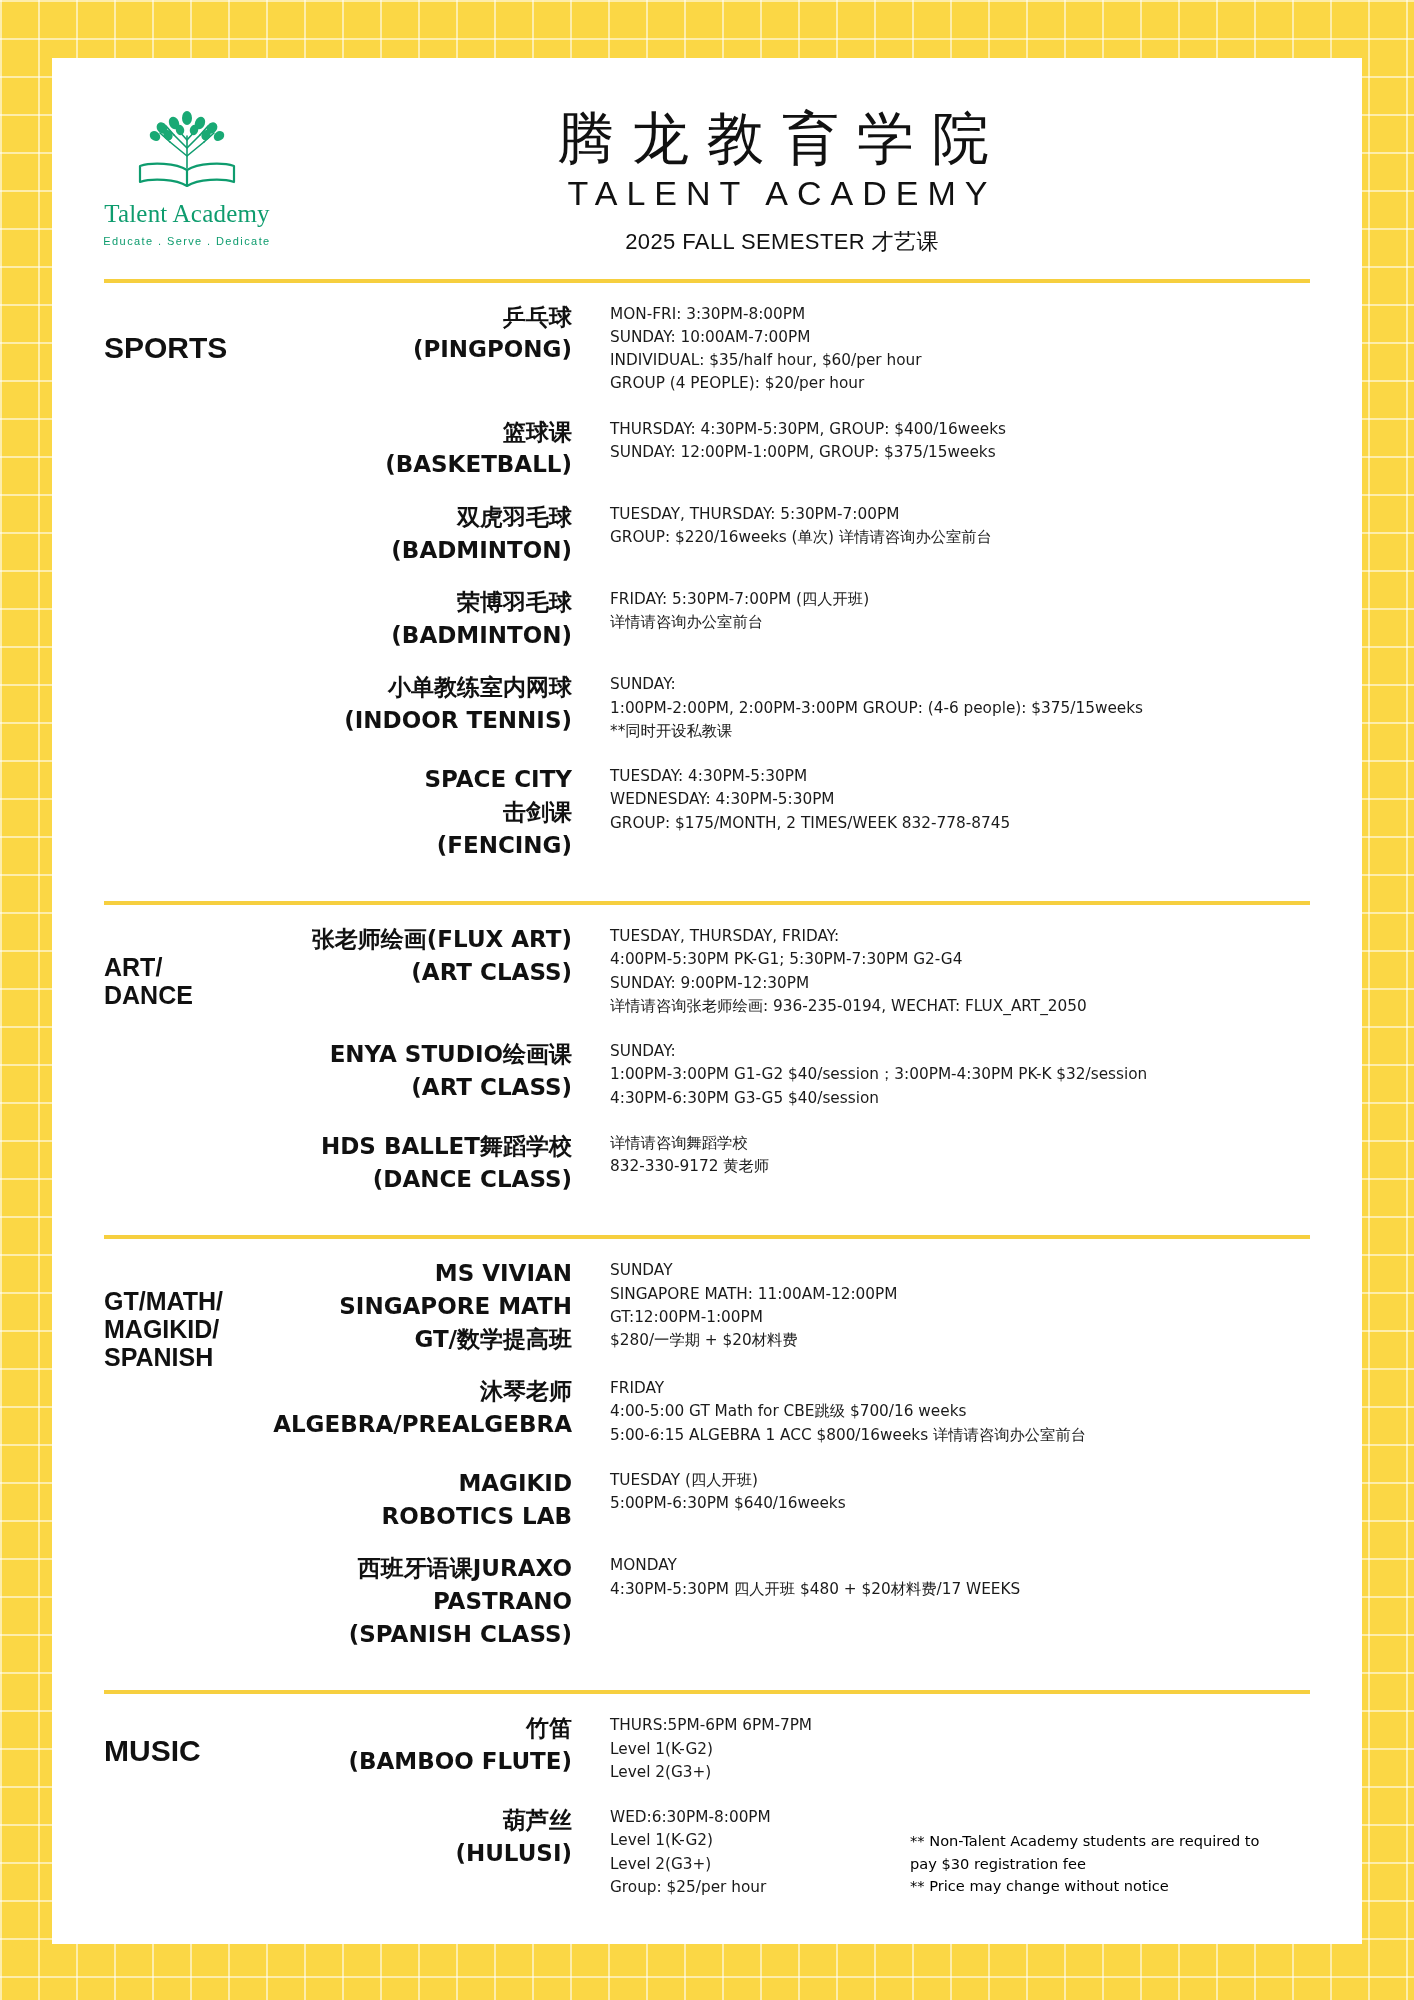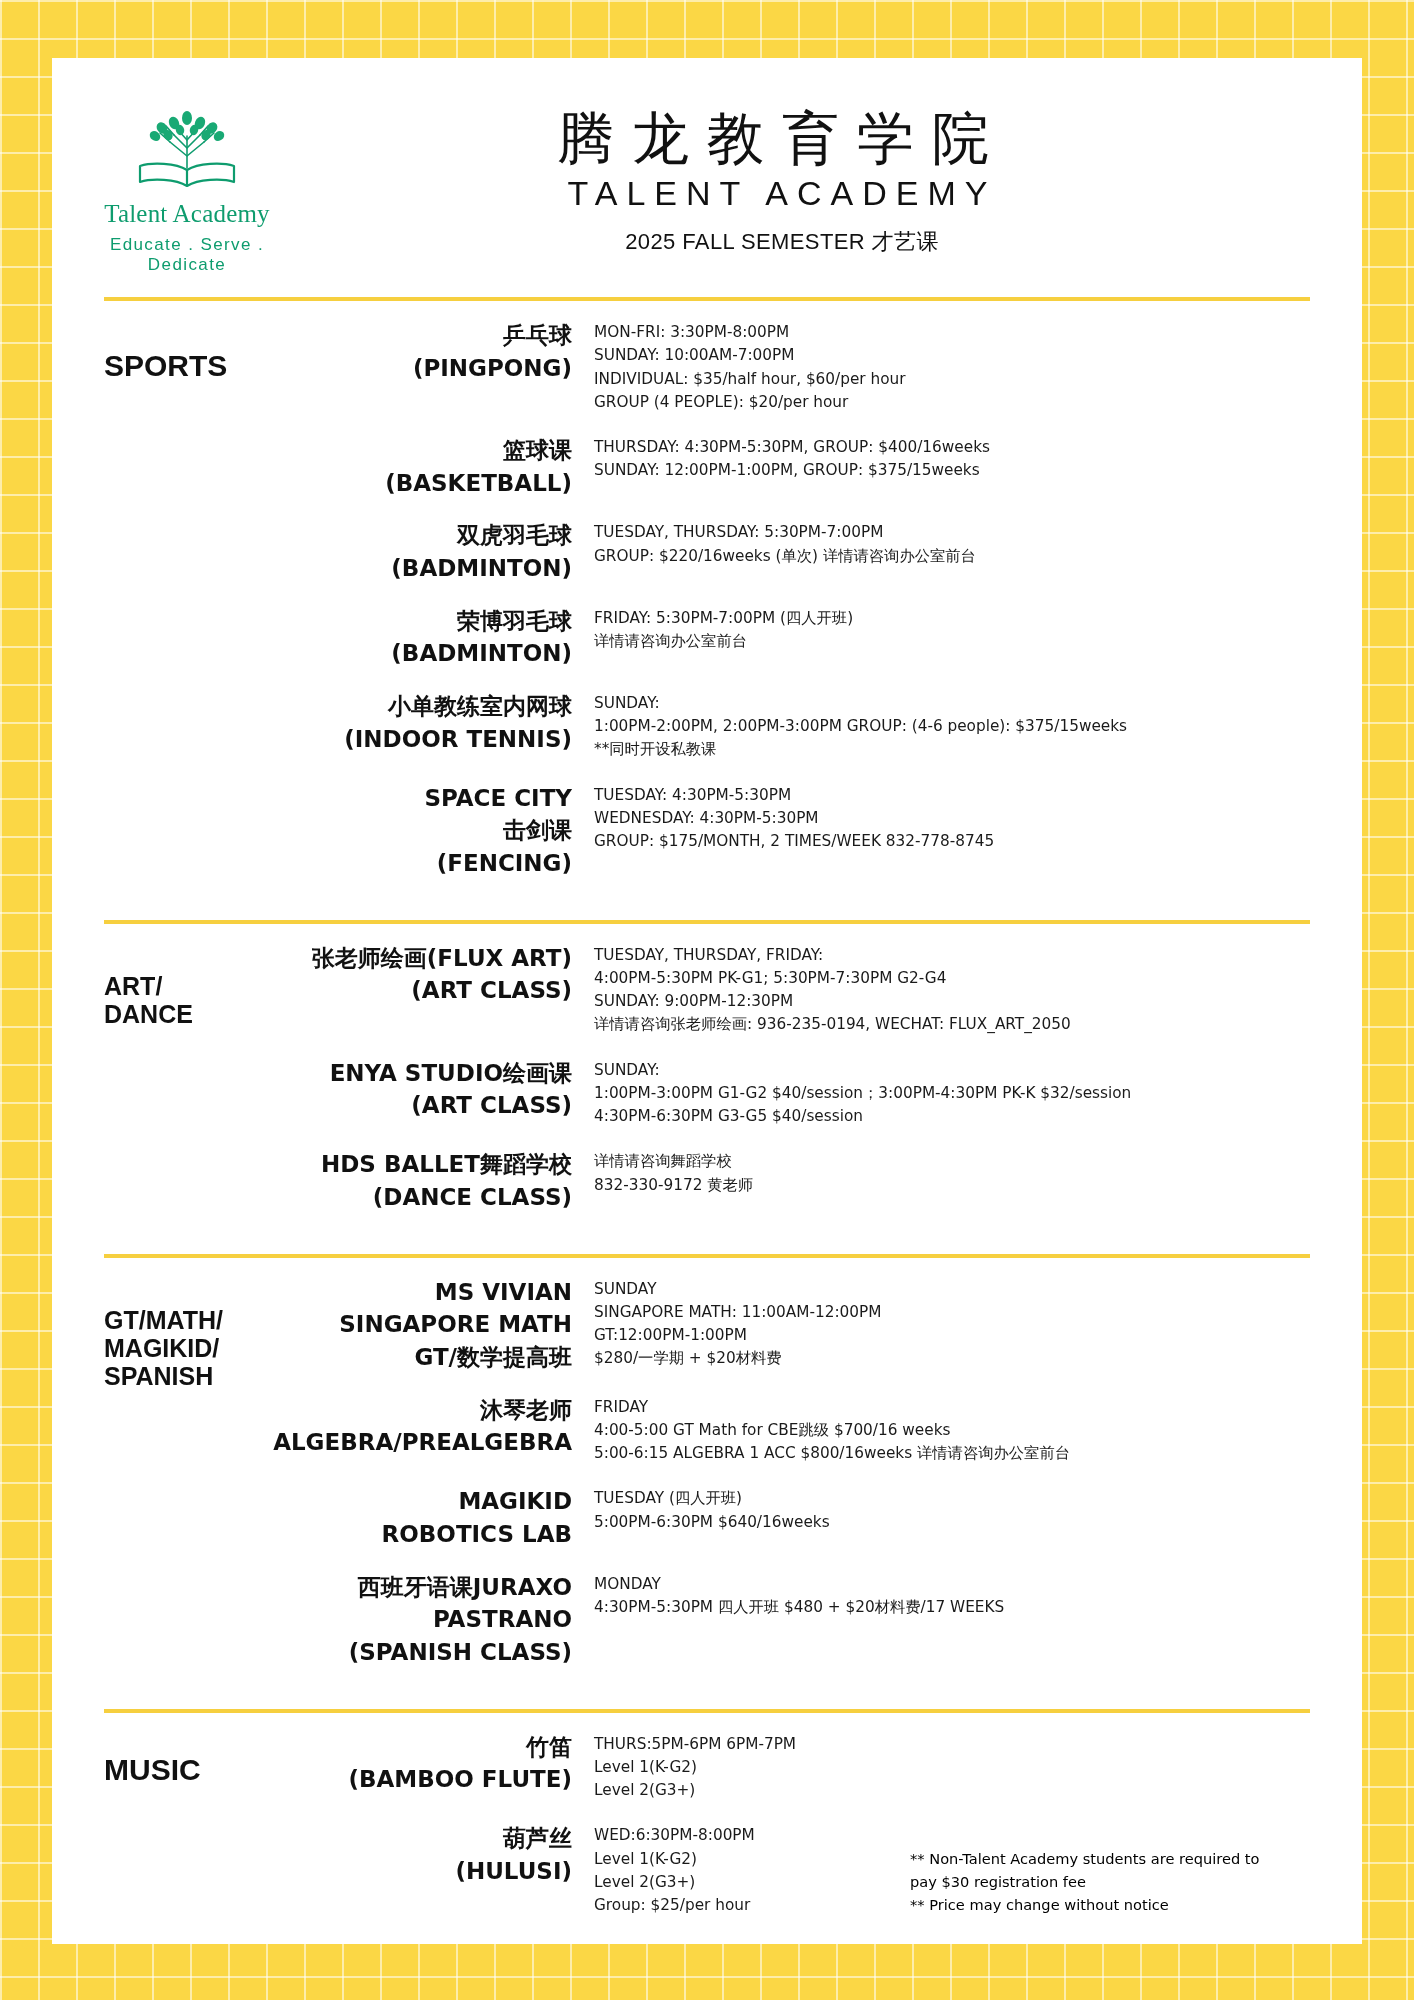--- a/index.html
+++ b/index.html
@@ -46,21 +46,21 @@
   }
   .logo-mark { width: 150px; height: 96px; margin: 0 auto; display: block; }
   .logo-name {
     font-family: "Liberation Serif", serif;
     font-size: 25px;
     color: #0e9c6e;
     letter-spacing: .2px;
     margin-top: 2px;
   }
   .logo-tag {
-    font-size: 17px;
+    font-size: 11px;
     color: #0e9c6e;
     letter-spacing: 1.4px;
     margin-top: 7px;
   }
   .title-block {
     flex: 1;
     text-align: center;
     padding-top: 18px;
     padding-right: 40px;
   }
@@ -131,21 +131,21 @@
     font-family: "DejaVu Sans", sans-serif;
   }
   .details {
     flex: 1;
     font-size: 15.3px;
     line-height: 1.52;
     color: #1a1a1a;
     font-family: "DejaVu Sans", sans-serif;
     padding-top: 2px;
   }
-  .details div { white-space: nowrap; }
+  .details div { white-space: nowrap; margin-left: 16px; }
 
   
   .music-wrap { display: flex; }
   .pad-b { height: 10px; }
 </style>
 </head>
 <body>
 
 <div id="bg-grid"></div>
 

